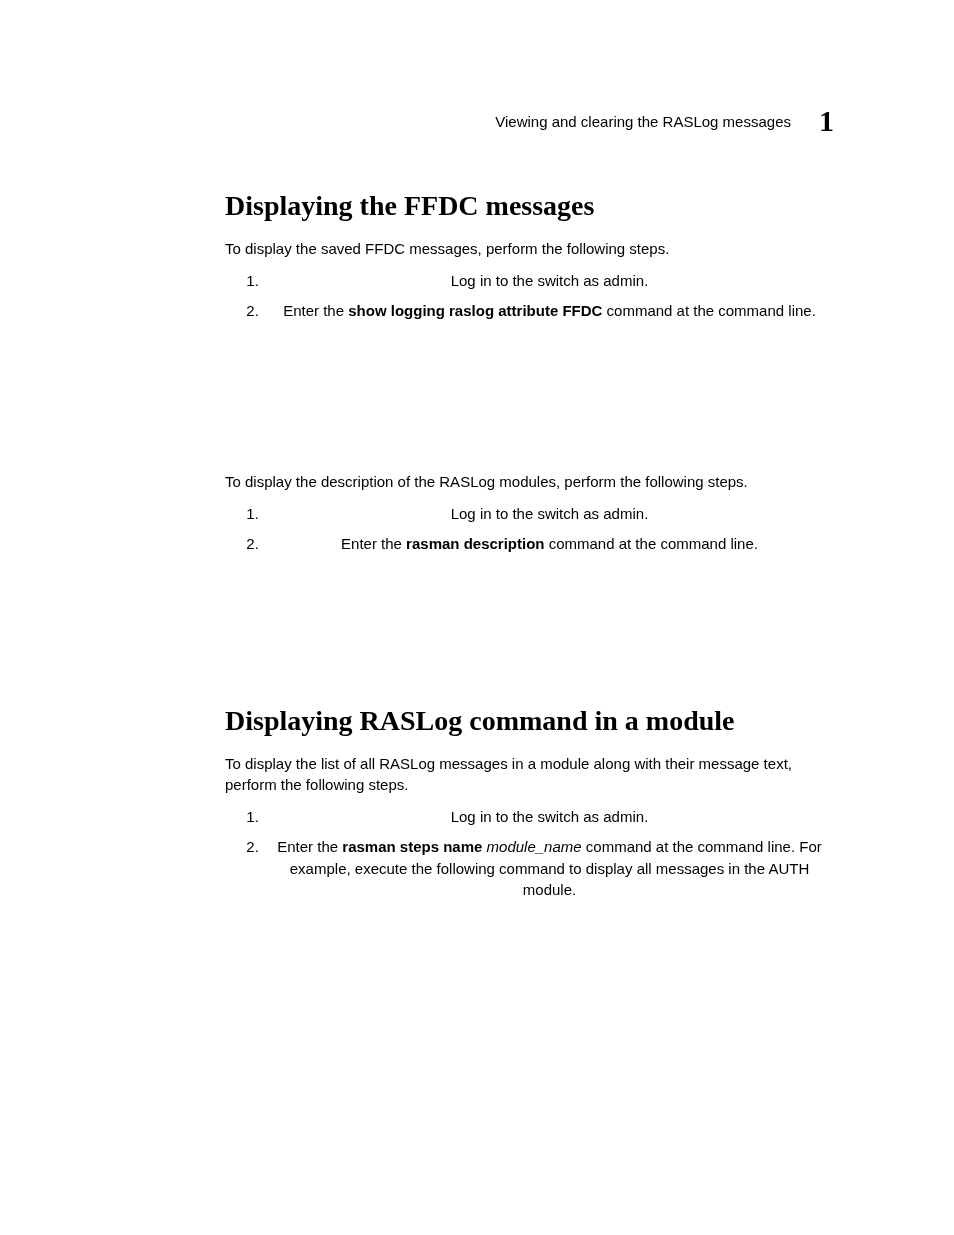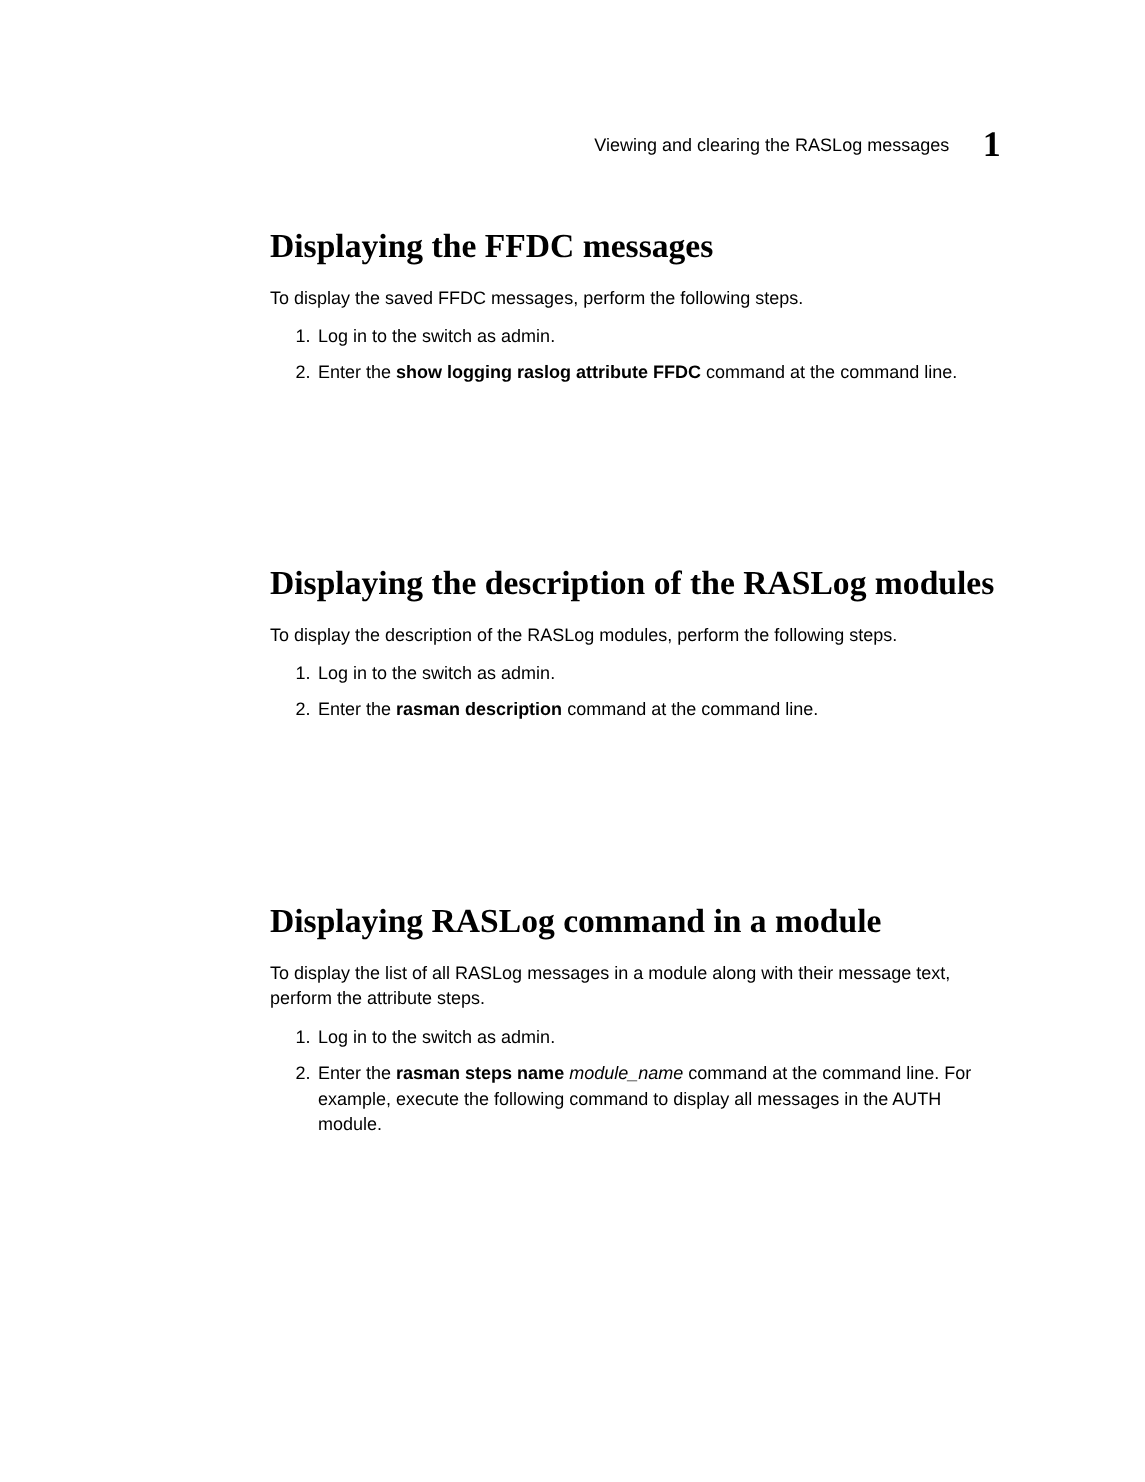--- a/index.html
+++ b/index.html
@@ -57,20 +57,21 @@
   ol.steps {
     list-style: decimal;
     margin: 4px 0 0 0;
     padding-left: 38px;
   }
   ol.steps li {
     padding-left: 2px;
     margin-bottom: 8px;
     font-size: 15px;
     line-height: 1.45;
+    text-align: center;
   }
   .bold {
     font-weight: bold;
   }
   .ital {
     font-style: italic;
   }
 </style>
 </head>
 <body>
@@ -91,38 +92,37 @@
           <span>Log in to the switch as admin.</span>
         </li>
         <li>
           <span>Enter the </span><span class="bold">show logging raslog attribute FFDC</span><span> command at the command line.</span>
         </li>
       </ol>
     </div>
   </div>
 
   <div class="section">
-    <div class="section-title">Displaying the description of the RASLog modules</div>
     <div class="section-body">
       <p>To display the description of the RASLog modules, perform the following steps.</p>
       <ol class="steps">
         <li>
           <span>Log in to the switch as admin.</span>
         </li>
         <li>
           <span>Enter the </span><span class="bold">rasman description</span><span> command at the command line.</span>
         </li>
       </ol>
     </div>
   </div>
 
   <div class="section">
     <div class="section-title">Displaying RASLog command in a module</div>
     <div class="section-body">
-      <p>To display the list of all RASLog messages in a module along with their message text, perform the attribute steps.</p>
+      <p>To display the list of all RASLog messages in a module along with their message text, perform the following steps.</p>
       <ol class="steps">
         <li>
           <span>Log in to the switch as admin.</span>
         </li>
         <li>
           <span>Enter the </span><span class="bold">rasman steps name</span><span class="ital"> module_name</span><span> command at the command line. For example, execute the following command to display all messages in the AUTH module.</span>
         </li>
       </ol>
     </div>
   </div>

